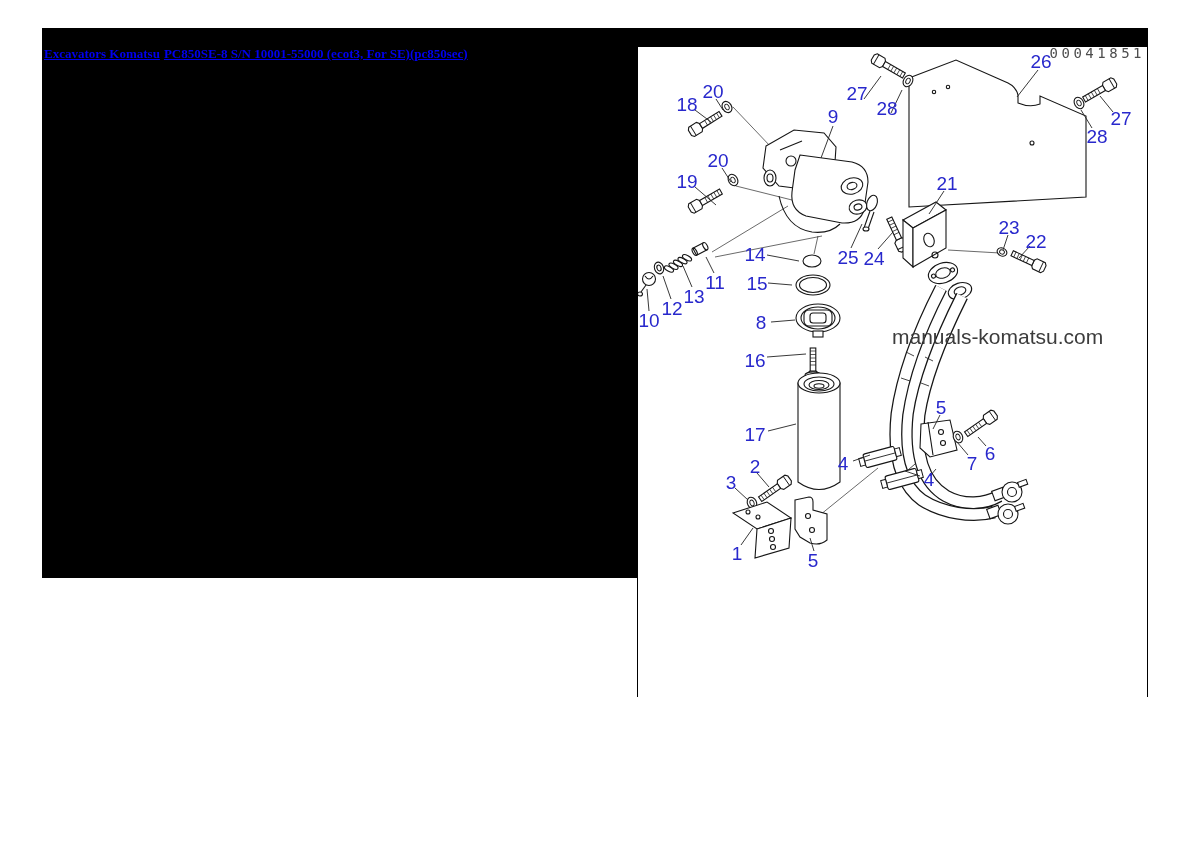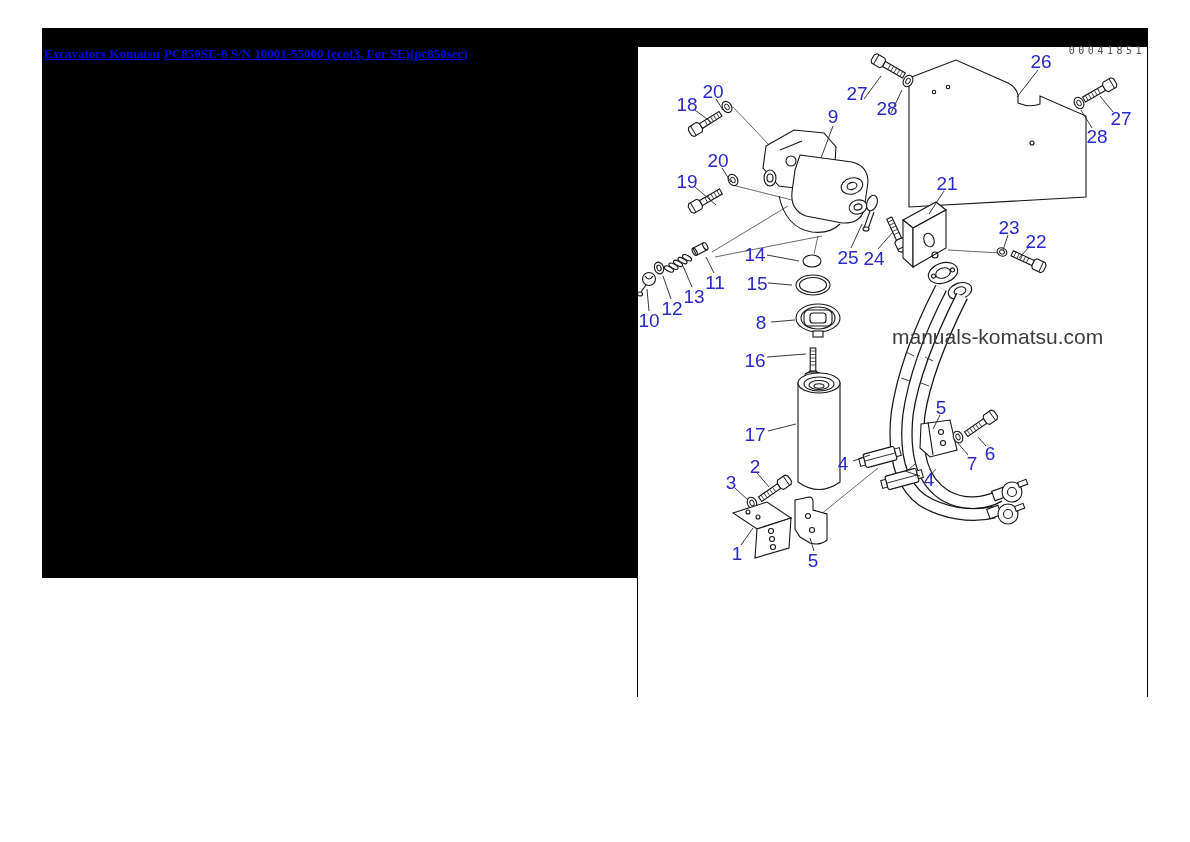--- a/index.html
+++ b/index.html
@@ -9,21 +9,21 @@
   .left-panel{position:absolute;left:42px;top:28px;width:602px;height:550px;background:#000;}
   .link-line{padding:19px 4px 0 2px;font-family:"Liberation Serif",serif;
              font-weight:bold;font-size:13px;line-height:14px;}
   .link-line a{color:#0000ee;text-decoration:underline;cursor:pointer;margin-right:4px;}
   
   .diagram-panel{position:absolute;left:637px;top:28px;width:511px;height:669px;}
   .diagram-topbar{position:absolute;left:0;top:0;width:511px;height:19px;background:#000;}
   .diagram-body{position:absolute;left:0;top:19px;width:509px;height:650px;
                 border-left:1px solid #000;border-right:1px solid #000;background:#fff;}
   .serial{position:absolute;top:17px;right:3px;z-index:5;
-          font-family:"DejaVu Sans Mono",monospace;font-size:10px;letter-spacing:3.5px;
+          font-family:"DejaVu Sans Mono",monospace;font-size:14px;letter-spacing:3.5px;
           color:#4d4d4d;}
   svg{position:absolute;left:0;top:0;}
   .ln{stroke:#161616;stroke-width:1.1;fill:none;}
   .fw{stroke:#161616;stroke-width:1.1;fill:#ffffff;}
   .thin{stroke:#2a2a2a;stroke-width:0.7;fill:none;}
   .hose-outer{stroke:#161616;stroke-width:13;fill:none;}
   .hose-inner{stroke:#ffffff;stroke-width:10.5;fill:none;}
   .callout{font-family:"Liberation Sans",sans-serif;font-size:19px;
            text-anchor:middle;dominant-baseline:central;}
   .leader{stroke:#222;stroke-width:0.9;}

